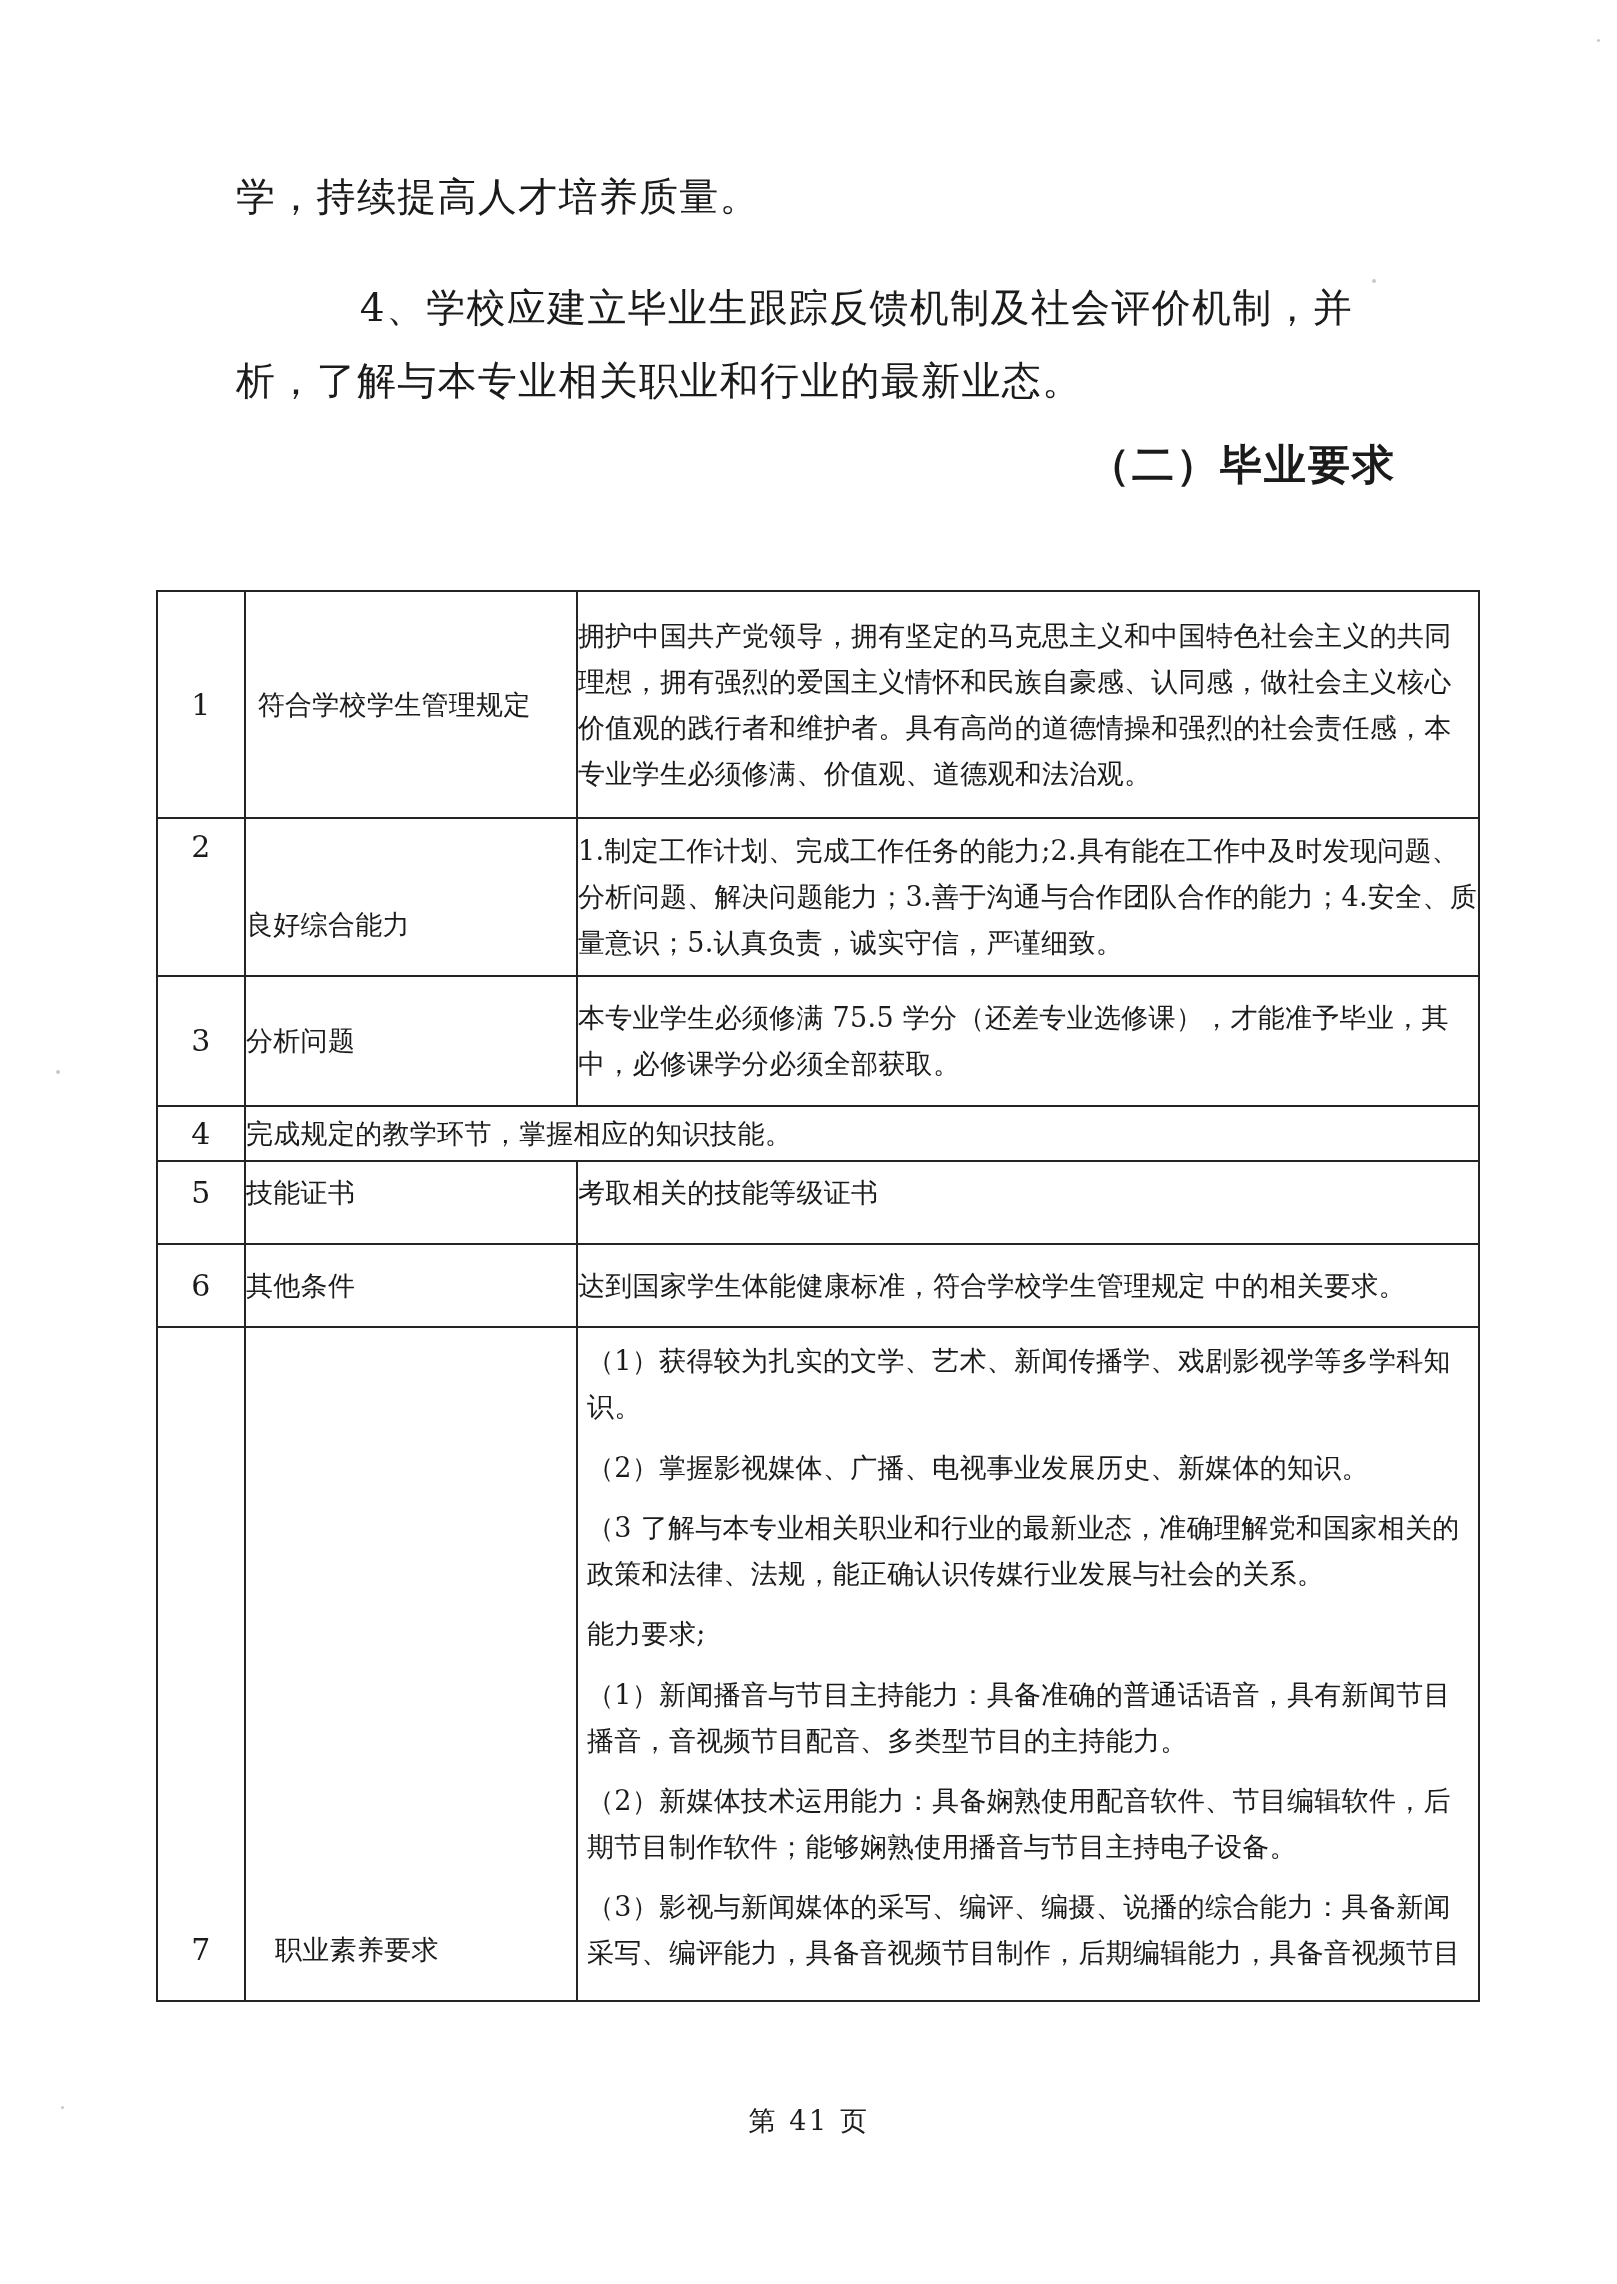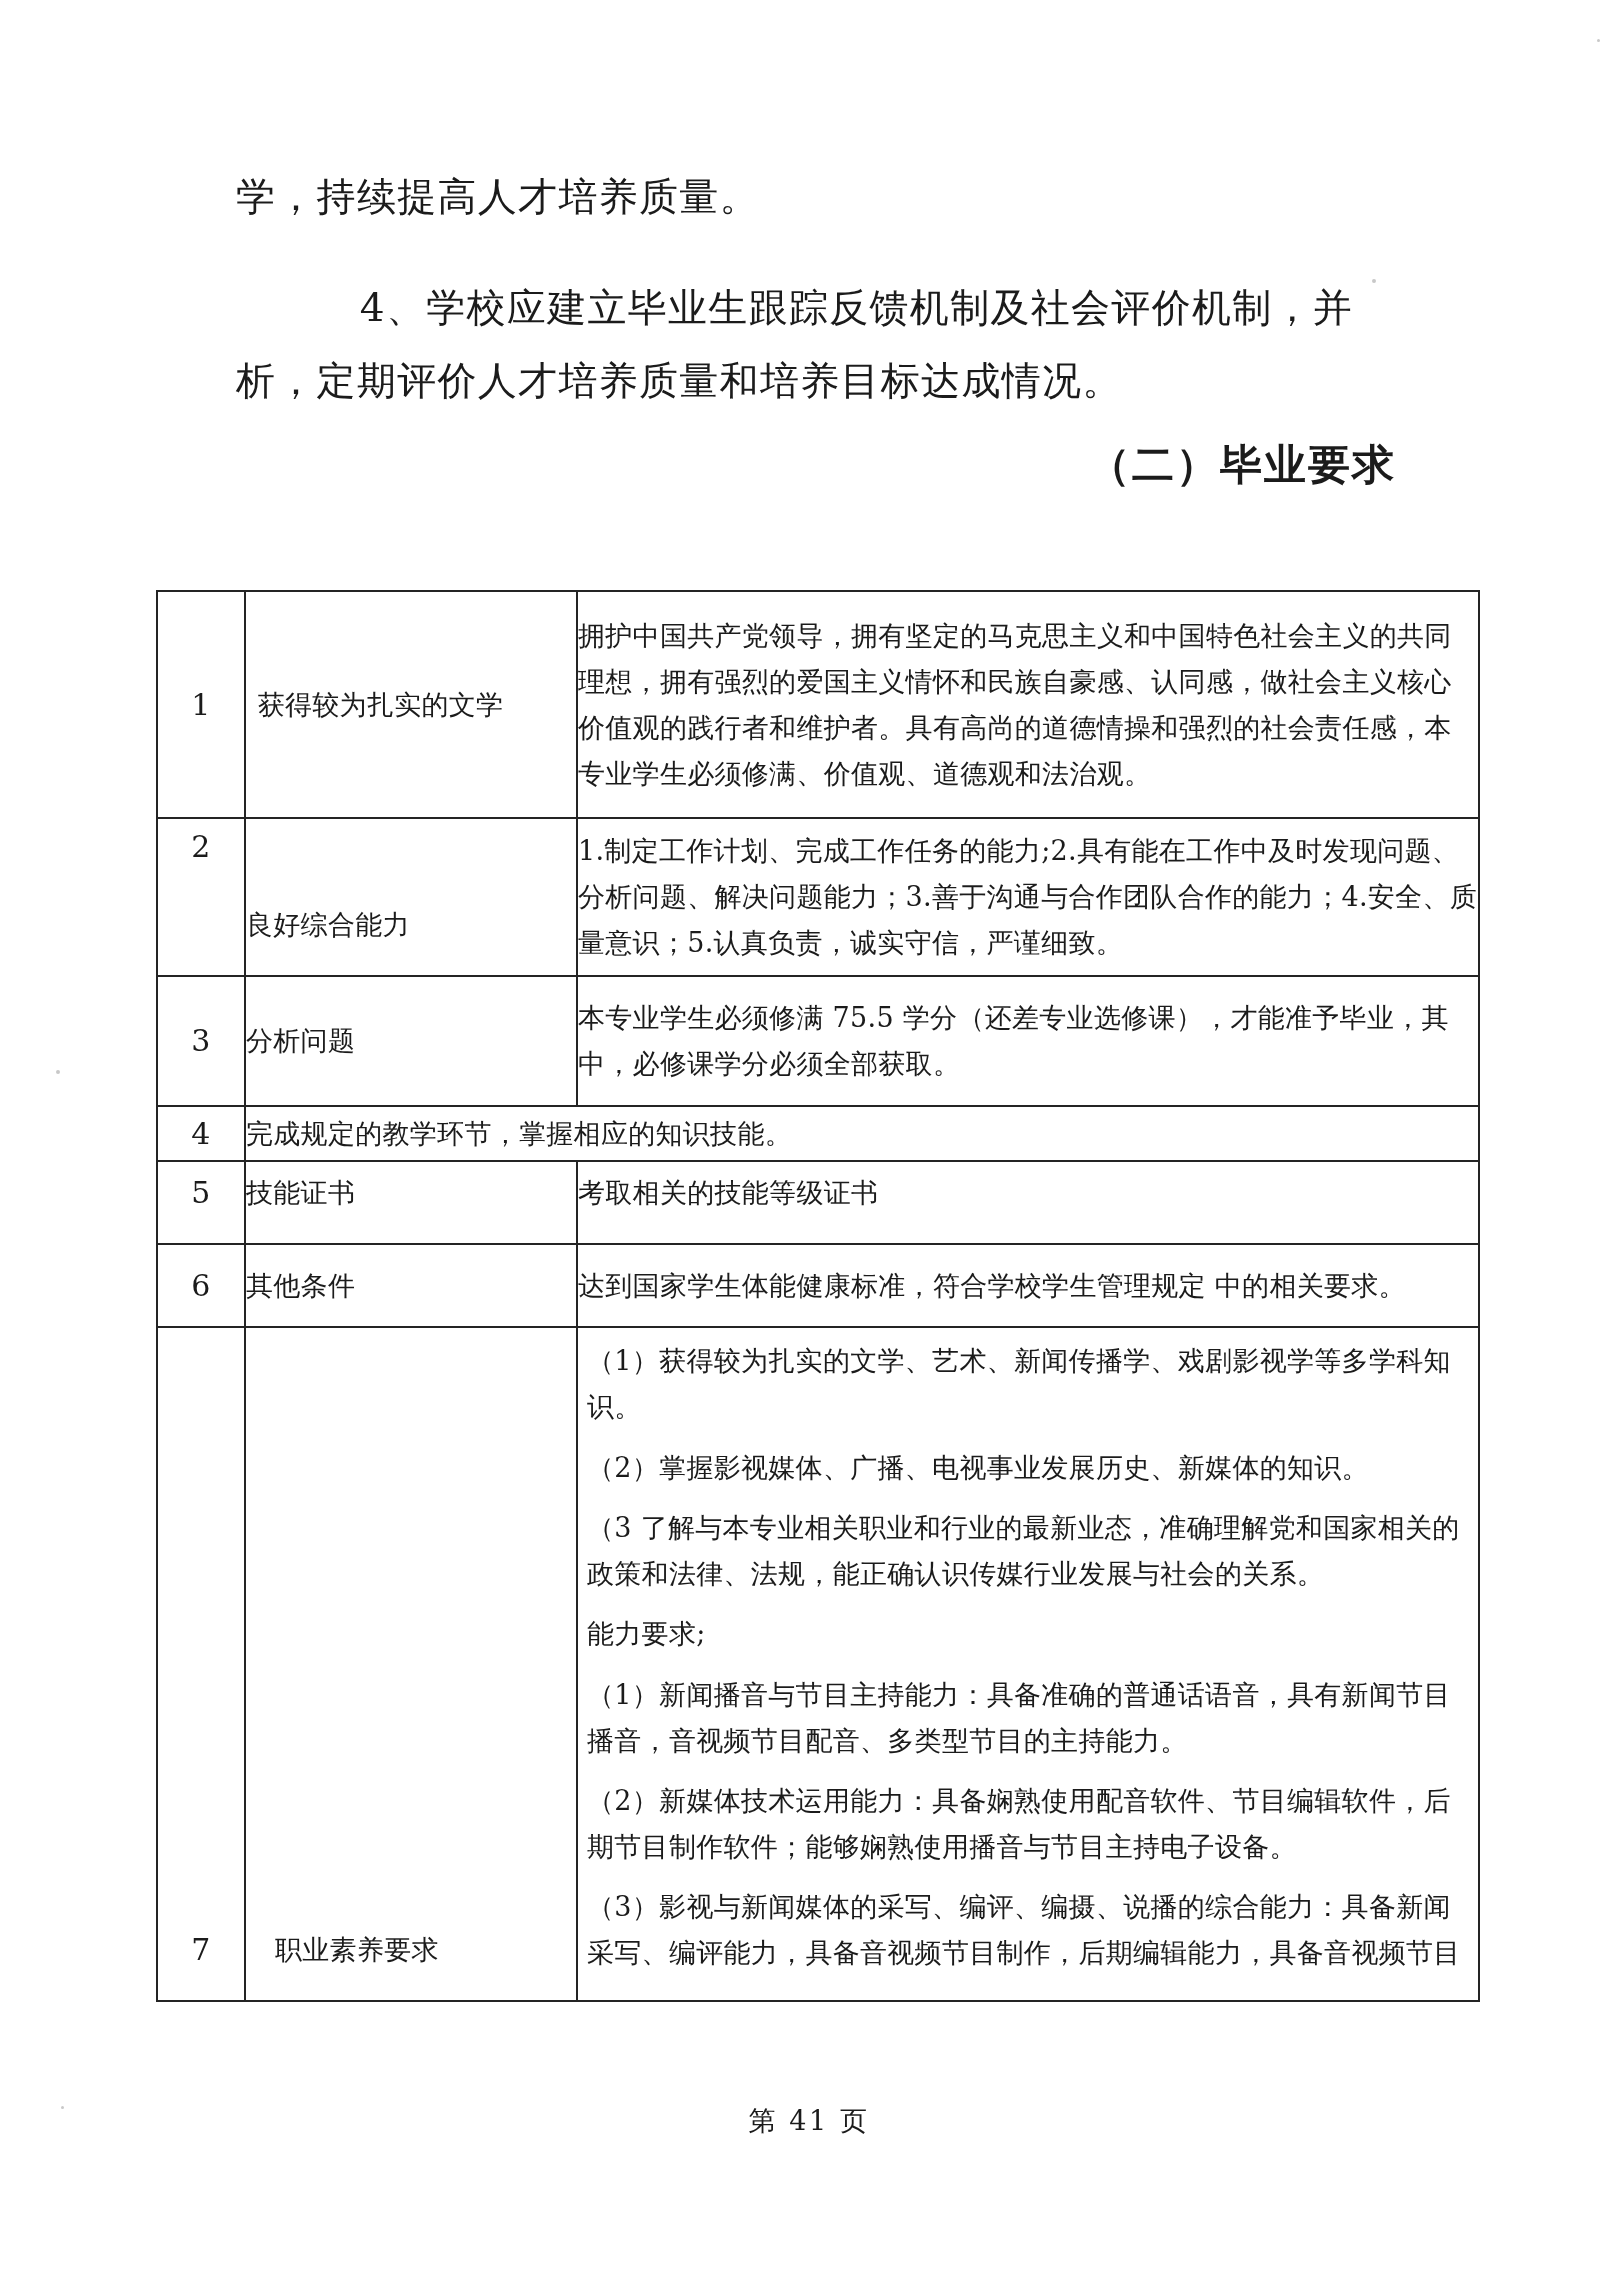--- a/index.html
+++ b/index.html
@@ -74,35 +74,35 @@
   .speck.s2{left:56px;top:1070px;}
   .speck.s3{left:61px;top:2106px;width:3.3px;height:3.3px;}
   .speck.s4{left:1597px;top:39px;width:3.3px;height:3.3px;}
 </style>
 </head>
 <body>
 
 <div class="intro">
   <div class="line para-gap">学，持续提高人才培养质量。</div>
   <div class="line indent">4、学校应建立毕业生跟踪反馈机制及社会评价机制，并</div>
-  <div class="line">析，定期评价人才培养质量和培养目标达成情况。</div>
+  <div class="line">析，了解与本专业相关职业和行业的最新业态。</div>
   <div class="heading">（二）毕业要求</div>
 </div>
 
 <table class="gradreq">
   <colgroup>
       <col class="c1">
       <col class="c2">
       <col class="c3">
     </colgroup>
   <tbody>
 
   <tr class="r1">
     <td class="no">1</td>
-    <td class="req">获得较为扎实的文学</td>
+    <td class="req">符合学校学生管理规定</td>
     <td class="content">
       <p>拥护中国共产党领导，拥有坚定的马克思主义和中国特色社会主义的共同理想，拥有强烈的爱国主义情怀和民族自豪感、认同感，做社会主义核心价值观的践行者和维护者。具有高尚的道德情操和强烈的社会责任感，本专业学生必须修满、价值观、道德观和法治观。</p>
     </td>
   </tr>
 
   <tr class="r2">
     <td class="no">2</td>
     <td class="req">良好综合能力</td>
     <td class="content">
       <p>1.制定工作计划、完成工作任务的能力;2.具有能在工作中及时发现问题、分析问题、解决问题能力；3.善于沟通与合作团队合作的能力；4.安全、质量意识；5.认真负责，诚实守信，严谨细致。</p>

